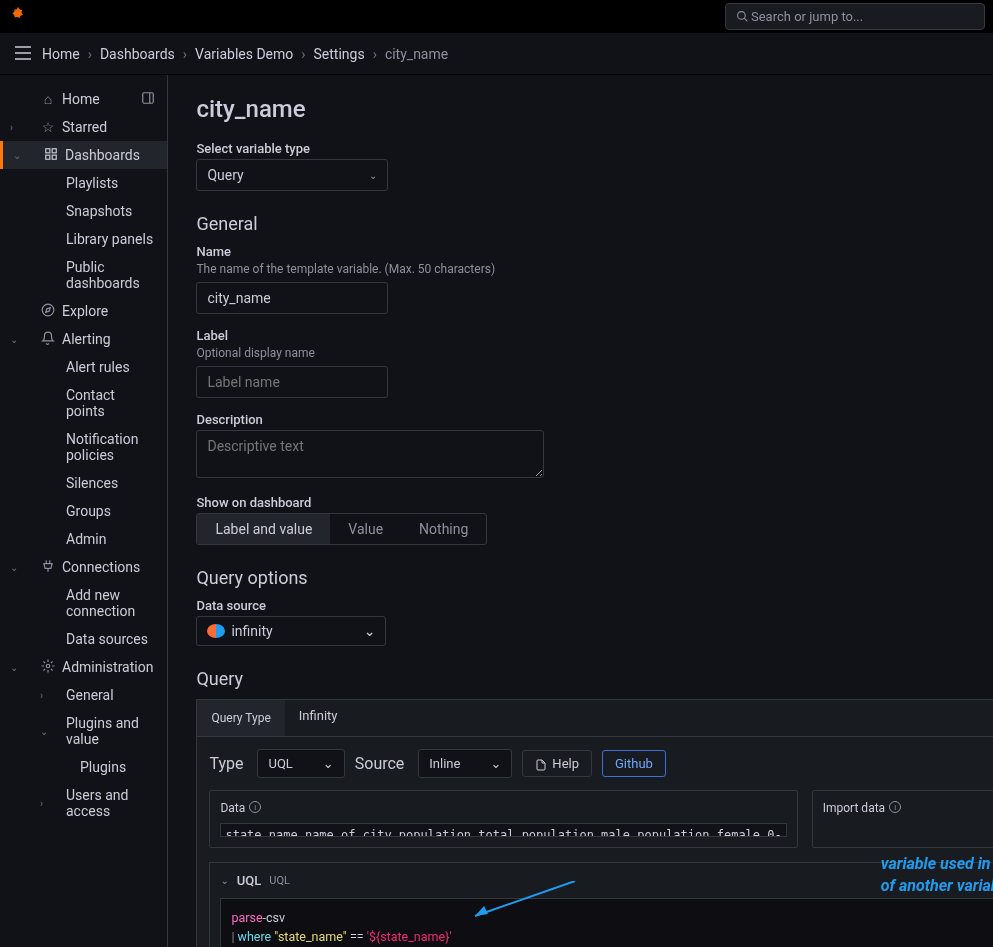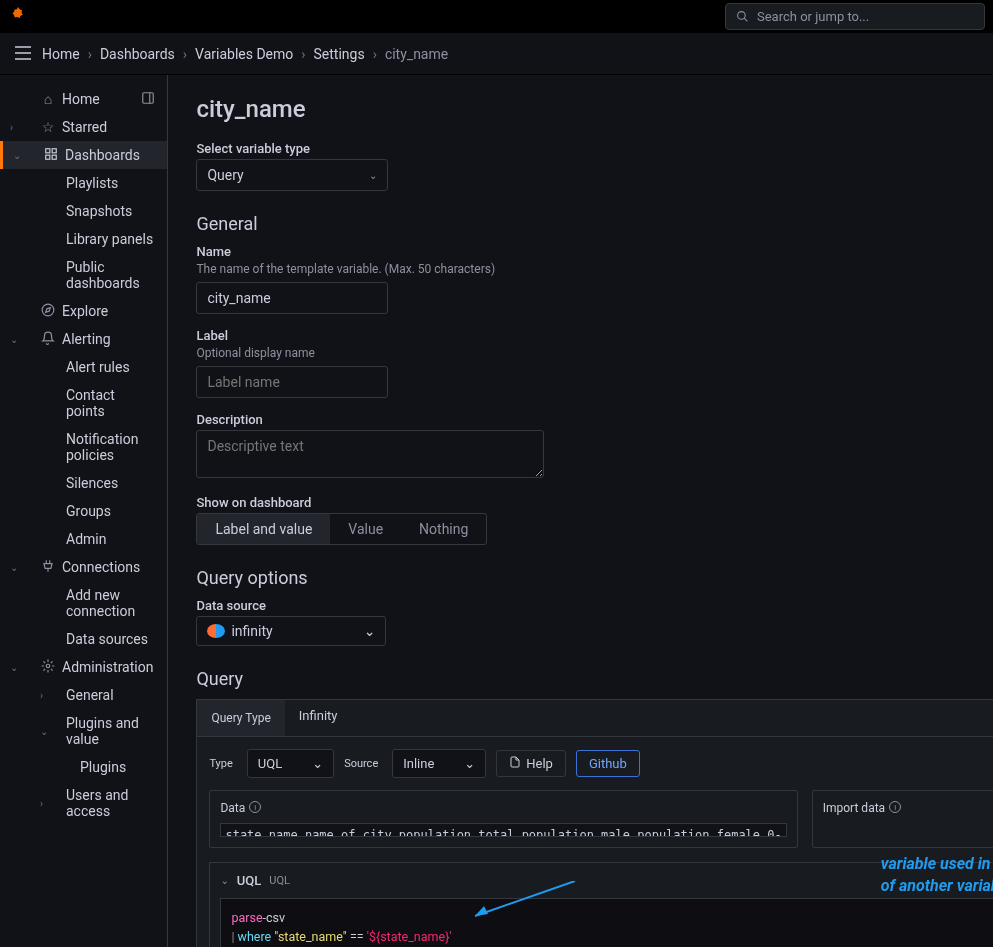--- a/index.html
+++ b/index.html
@@ -4,21 +4,21 @@
 <style>
 :root{
   --bg:#111217;--panel:#181b1f;--panel2:#22252b;--border:#34383e;--text:#ccccdc;--muted:#8e8fa0;
   --muted2:#6e7076;--blue:#3d72d9;--orange:#ff780a;--green:#a6e22e;--cyan:#1f9cf0;
 }
 *{box-sizing:border-box;font-family:-apple-system,BlinkMacSystemFont,"Segoe UI",Roboto,sans-serif}
 body{margin:0;background:var(--bg);color:var(--text);font-size:14px;width:993px}
 .header{height:33px;background:#000;display:flex;align-items:center;padding:0 8px}
 .logo{color:#f46800;font-size:18px}
 .header-right{margin-left:auto}
-.search{display:flex;align-items:center;gap:8px;background:var(--panel);border:1px solid var(--border);border-radius:4px;padding:5px 10px;width:260px;color:var(--muted);font-size:13px}
+.search{display:flex;align-items:center;gap:2px;background:var(--panel);border:1px solid var(--border);border-radius:4px;padding:5px 10px;width:260px;color:var(--muted);font-size:13px}
 .breadcrumb-bar{display:flex;align-items:center;gap:10px;padding:10px 14px;border-bottom:1px solid #000}
 .menu-icon{color:var(--muted);font-size:18px;cursor:pointer}
 .bc{display:flex;align-items:center;gap:8px;font-size:14px}
 .bc a{color:var(--text);text-decoration:none;cursor:pointer}
 .bc .sep{color:var(--muted2)}
 .bc .cur{color:var(--muted)}
 .layout{display:flex}
 .sidebar{width:240px;border-right:1px solid var(--border);padding:10px 0;min-height:880px}
 .nav-item{display:flex;align-items:center;gap:10px;padding:6px 14px 6px 38px;color:var(--text);cursor:pointer;font-size:14px;position:relative}
 .nav-item.lvl2{padding-left:66px}
@@ -42,23 +42,23 @@
 .radio-opt{padding:7px 18px;cursor:pointer;color:var(--muted)}
 .radio-opt.active{background:var(--panel2);color:var(--text)}
 .ds-select{display:flex;align-items:center;gap:6px;background:var(--bg);border:1px solid var(--border);padding:6px 10px;border-radius:3px;width:190px;cursor:pointer}
 .ds-logo{width:18px;height:14px;background:linear-gradient(90deg,#ff6b35 50%,#1f9cf0 50%);border-radius:50%}
 .query-box{border:1px solid var(--border);background:var(--panel);margin-top:10px}
 .query-tabs{display:flex;border-bottom:1px solid var(--border)}
 .qtab{padding:11px 14px;font-size:12px;color:var(--text);background:var(--panel2);cursor:pointer}
 .qtab-val{padding:8px 14px;font-size:13px;color:var(--text);flex:1}
 .query-body{padding:12px}
 .qrow{display:flex;gap:10px;align-items:center;margin-bottom:12px}
-.qlabel{font-size:11px;color:var(--text);margin-right:4px}
+.qlabel{font-size:16px;color:var(--text);margin-right:4px}
 .qselect{display:flex;align-items:center;gap:30px;background:var(--bg);border:1px solid var(--border);padding:6px 10px;border-radius:3px;cursor:pointer;font-size:13px}
-.btn-outline{border:1px solid var(--border);background:transparent;color:var(--text);padding:5px 12px;border-radius:3px;cursor:pointer;font-size:13px;display:inline-flex;gap:5px;align-items:flex-start}
+.btn-outline{border:1px solid var(--border);background:transparent;color:var(--text);padding:5px 12px;border-radius:3px;cursor:pointer;font-size:13px;display:inline-flex;gap:5px;align-items:flex-end}
 .btn-blue{border:1px solid var(--blue);color:#6fa8ff}
 .data-panel{display:flex;gap:14px}
 .data-box{flex:1;border:1px solid var(--border);padding:10px;border-radius:2px}
 .import-box{width:200px;border:1px solid var(--border);padding:10px;border-radius:2px}
 .box-title{font-size:12px;margin-bottom:8px;display:flex;align-items:flex-start;gap:4px}
 .info-icon{display:inline-block;width:12px;height:12px;border:1px solid var(--muted);border-radius:50%;font-size:8px;text-align:center;line-height:11px;color:var(--muted)}
 .data-textarea{background:var(--bg);border:1px solid var(--border);padding:4px;font-size:12px;color:var(--text);width:100%;height:14px;overflow:hidden;white-space:nowrap;font-family:monospace}
 .uql-section{margin-top:14px;border:1px solid var(--border);padding:10px;position:relative}
 .uql-header{display:flex;align-items:center;gap:8px;font-size:13px;margin-bottom:10px}
 .uql-header .sub{color:var(--muted);font-size:11px}

